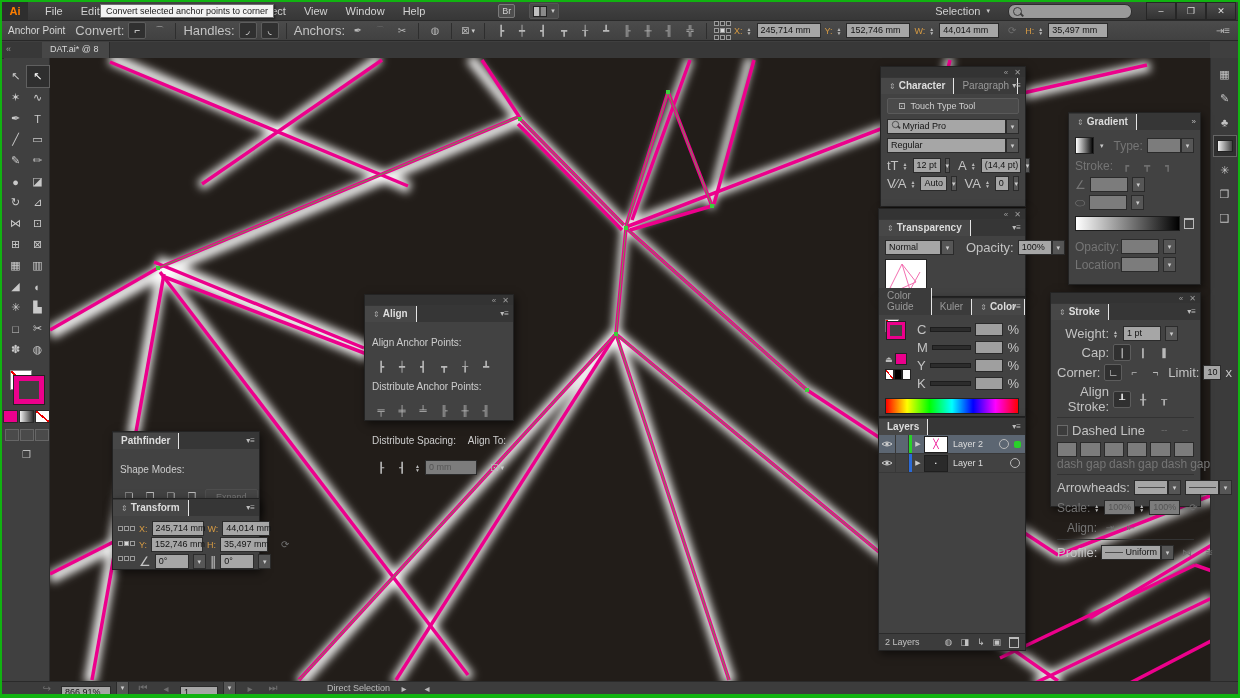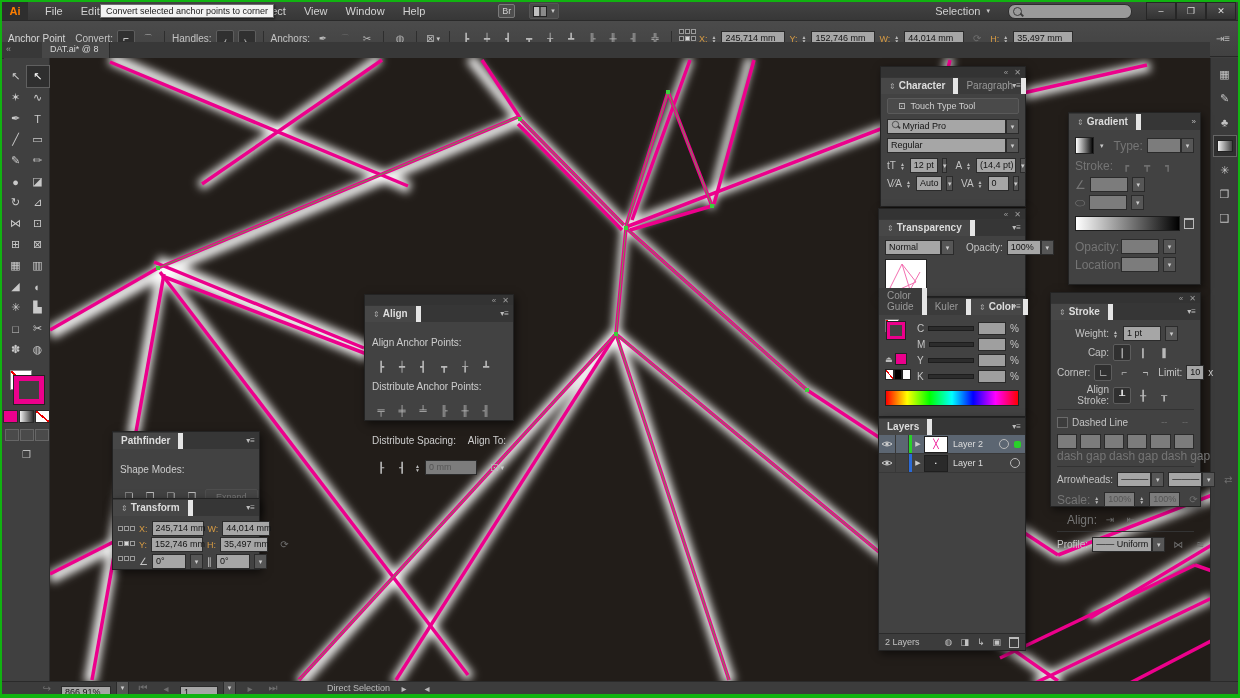--- a/index.html
+++ b/index.html
@@ -22,24 +22,24 @@
      linear-gradient(90deg,#bfbfbf 45%,#4a4a4a 45%,#4a4a4a 55%,#8a8a8a 55%);border:1px solid #222;}
   .workspace{margin-left:auto;display:flex;align-items:center;gap:4px;color:#d0d0d0;font-size:11px;}
   .searchbox{margin-left:18px;width:118px;height:13px;background:#9a9a9a;border-radius:7px;
     border:1px solid #2c2c2c;display:flex;align-items:center;padding-left:4px;}
   .lens{width:7px;height:7px;border:1.5px solid #3d3d3d;border-radius:50%;position:relative;}
   .lens:after{content:"";position:absolute;left:6px;top:6px;width:4px;height:1.5px;background:#3d3d3d;
     transform:rotate(45deg);}
   .wincontrols{display:flex;margin-left:14px;margin-right:2px;}
   .wincontrols span{width:28px;height:16px;display:flex;align-items:center;justify-content:center;
     background:linear-gradient(#4c4c4c,#333);border:1px solid #262626;color:#ddd;font-size:9px;}
-  .controlbar{position:absolute;left:0;top:19px;right:0;height:36px;background:linear-gradient(#4b4b4b,#414141);
+  .controlbar{position:absolute;left:0;top:19px;right:0;height:20px;background:linear-gradient(#4b4b4b,#414141);
     border-bottom:1px solid #282828;display:flex;align-items:center;gap:4px;padding:0 6px;box-sizing:border-box;}
   .cb-label{font-size:10px;color:#d6d6d6;margin-right:6px;}
-  .lbl{font-size:10px;color:#c3c3c3;}
+  .lbl{font-size:13px;color:#c3c3c3;}
   .olbl{font-size:9px;color:#d79b43;}
   .icn{display:inline-flex;align-items:center;justify-content:center;min-width:16px;height:15px;
     color:#b9b9b9;font-size:10px;border:1px solid transparent;border-radius:2px;cursor:default;}
   .icn.on{background:#303030;border-color:#5d5d5d;color:#e8e8e8;}
   .icn.dim{color:#6e6e6e;}
   .sep{width:1px;height:16px;background:#2e2e2e;margin:0 3px;}
   .fld{background:#a6a6a6;color:#141414;border:1px solid #2b2b2b;height:13px;line-height:13px;
     padding:0 3px;font-size:9px;white-space:nowrap;}
   .fld.dis{background:#7c7c7c;color:#7c7c7c;}
   .stepper{display:inline-flex;flex-direction:column;justify-content:center;color:#bbb;font-size:5px;
@@ -78,21 +78,21 @@
   .modes b{width:12px;height:10px;border:1px solid #666;background:#4a4a4a;display:block;}
   .screenmode{margin-top:8px;color:#bbb;font-size:10px;}
   
   #canvas{position:absolute;left:48px;top:56px;width:1190px;height:626px;background:#221d19;z-index:1;}
   
   .panel{position:absolute;background:#424242;border:1px solid #232323;box-shadow:2px 3px 8px rgba(0,0,0,.55);
     z-index:40;box-sizing:border-box;}
   .pstrip{height:10px;background:#333;display:flex;justify-content:flex-end;align-items:center;gap:6px;
     padding:0 4px;color:#9c9c9c;font-size:8px;}
   .ptabs{height:17px;background:#363636;display:flex;align-items:flex-end;position:relative;}
-  .ptab{padding:2px 8px 3px;font-size:10px;color:#999;background:#3b3b3b;border-right:5px solid #e5e5e5;}
+  .ptab{padding:2px 8px 3px;font-size:10px;color:#999;background:#3b3b3b;border-right:1px solid #e5e5e5;}
   .ptab.on{background:#474747;color:#ddd;font-weight:bold;}
   .ptab .st{font-size:8px;color:#aaa;font-weight:normal;margin-right:3px;}
   .pmenu{position:absolute;right:4px;top:4px;color:#bdbdbd;font-size:8px;}
   .pbody{padding:5px 7px;}
   .prow{display:flex;align-items:center;gap:4px;margin:3px 0;}
   .sect{font-size:10px;color:#cdcdcd;margin:10px 0;}
   .irow{display:flex;gap:3px;}
   .btn{border:1px solid #5a5a5a;border-radius:2px;background:#4a4a4a;color:#d0d0d0;font-size:9px;
     padding:2px 10px;display:inline-flex;align-items:center;justify-content:center;}
   .btn.dis{color:#777;border-color:#4e4e4e;background:#454545;}

